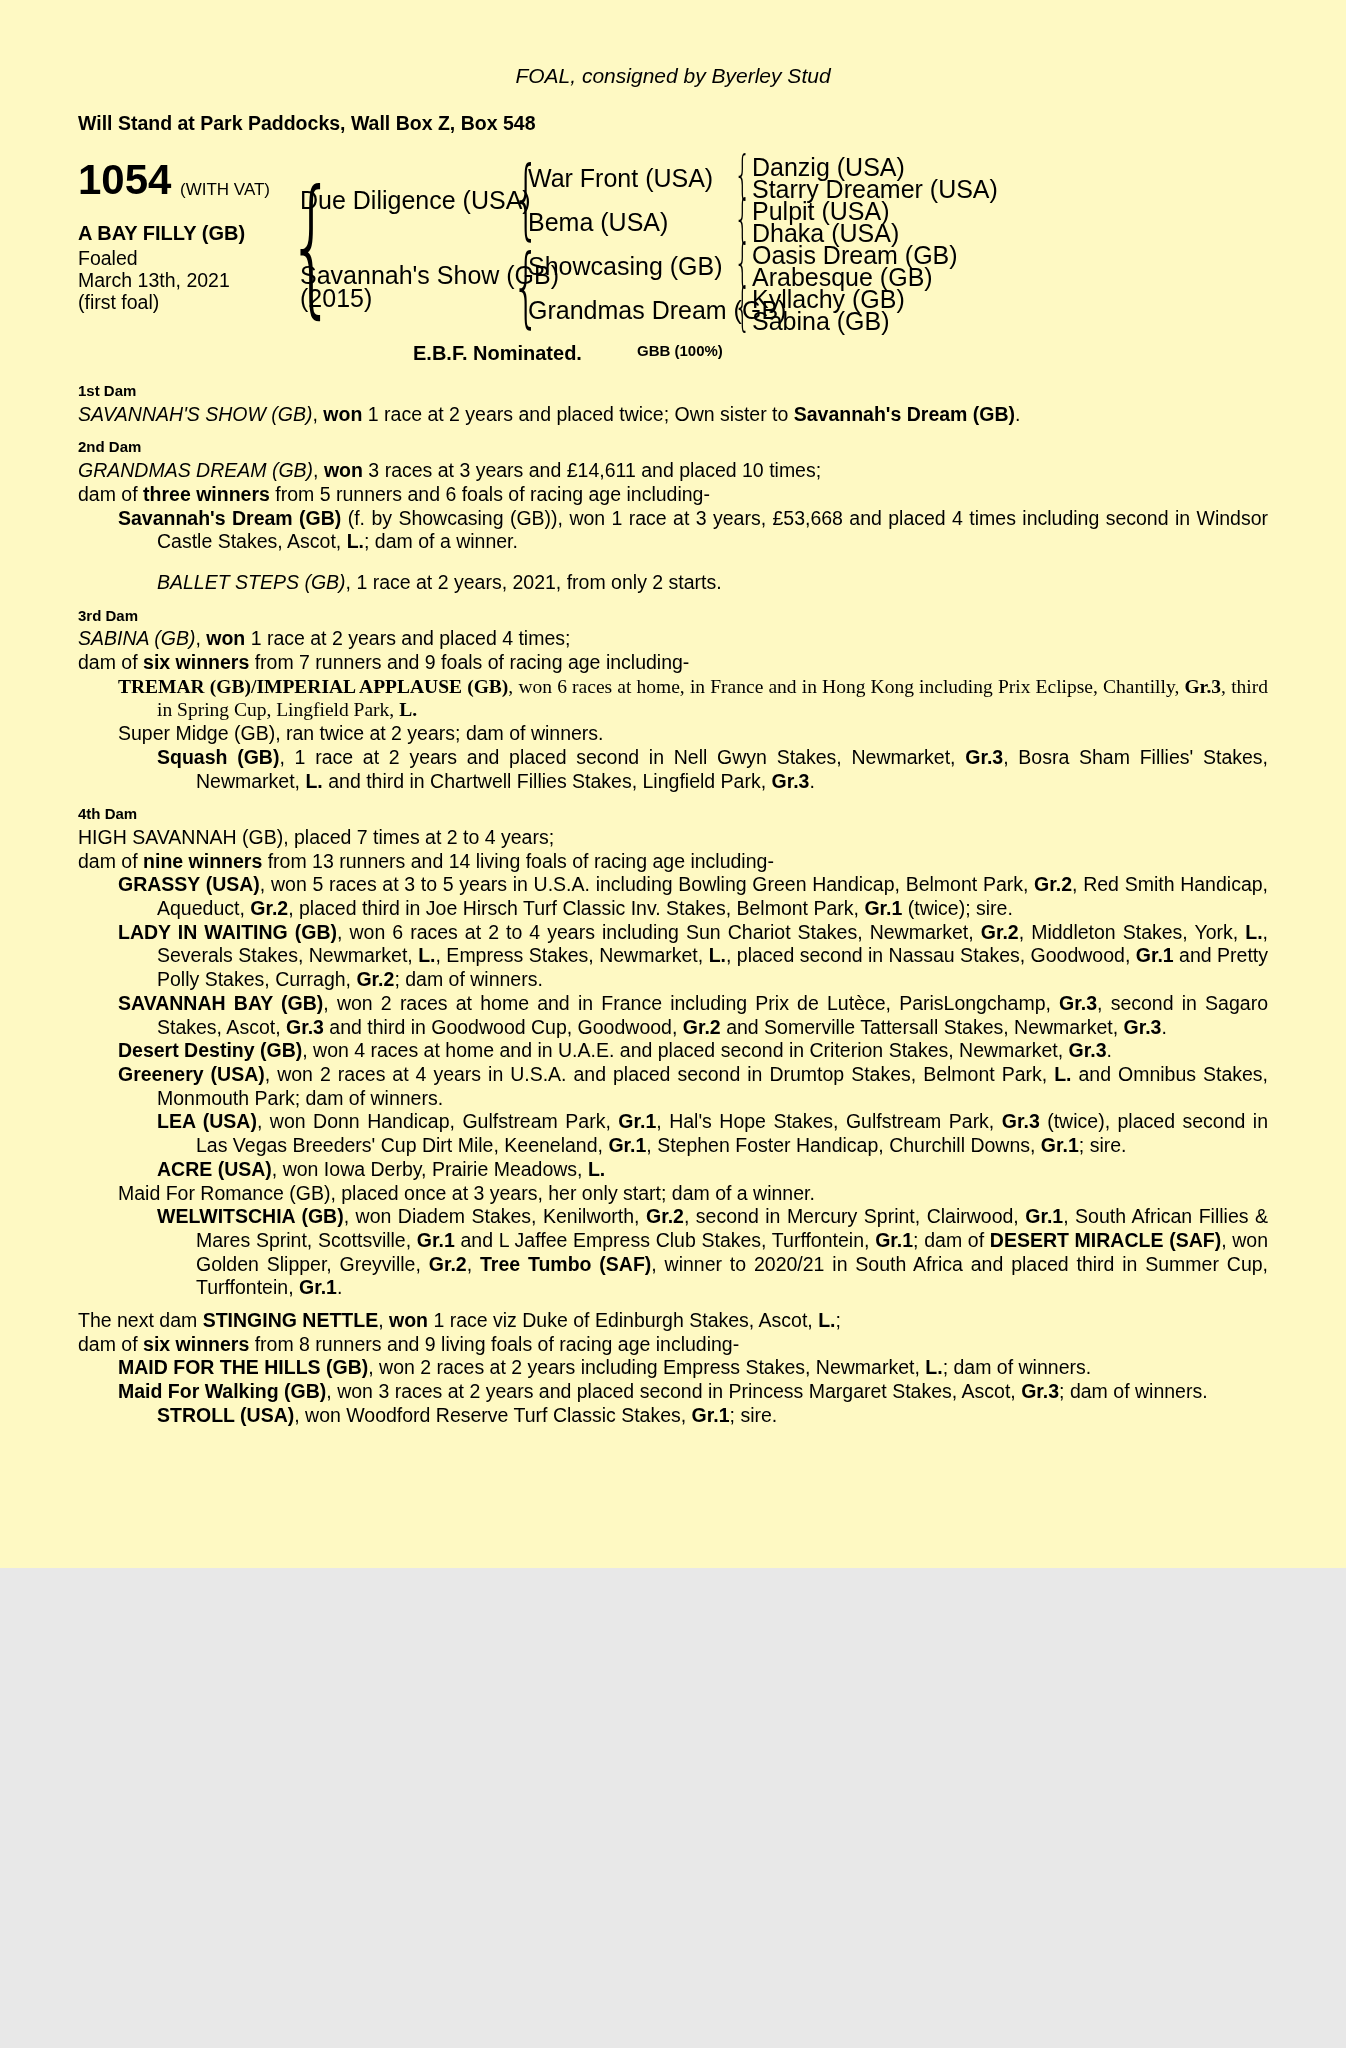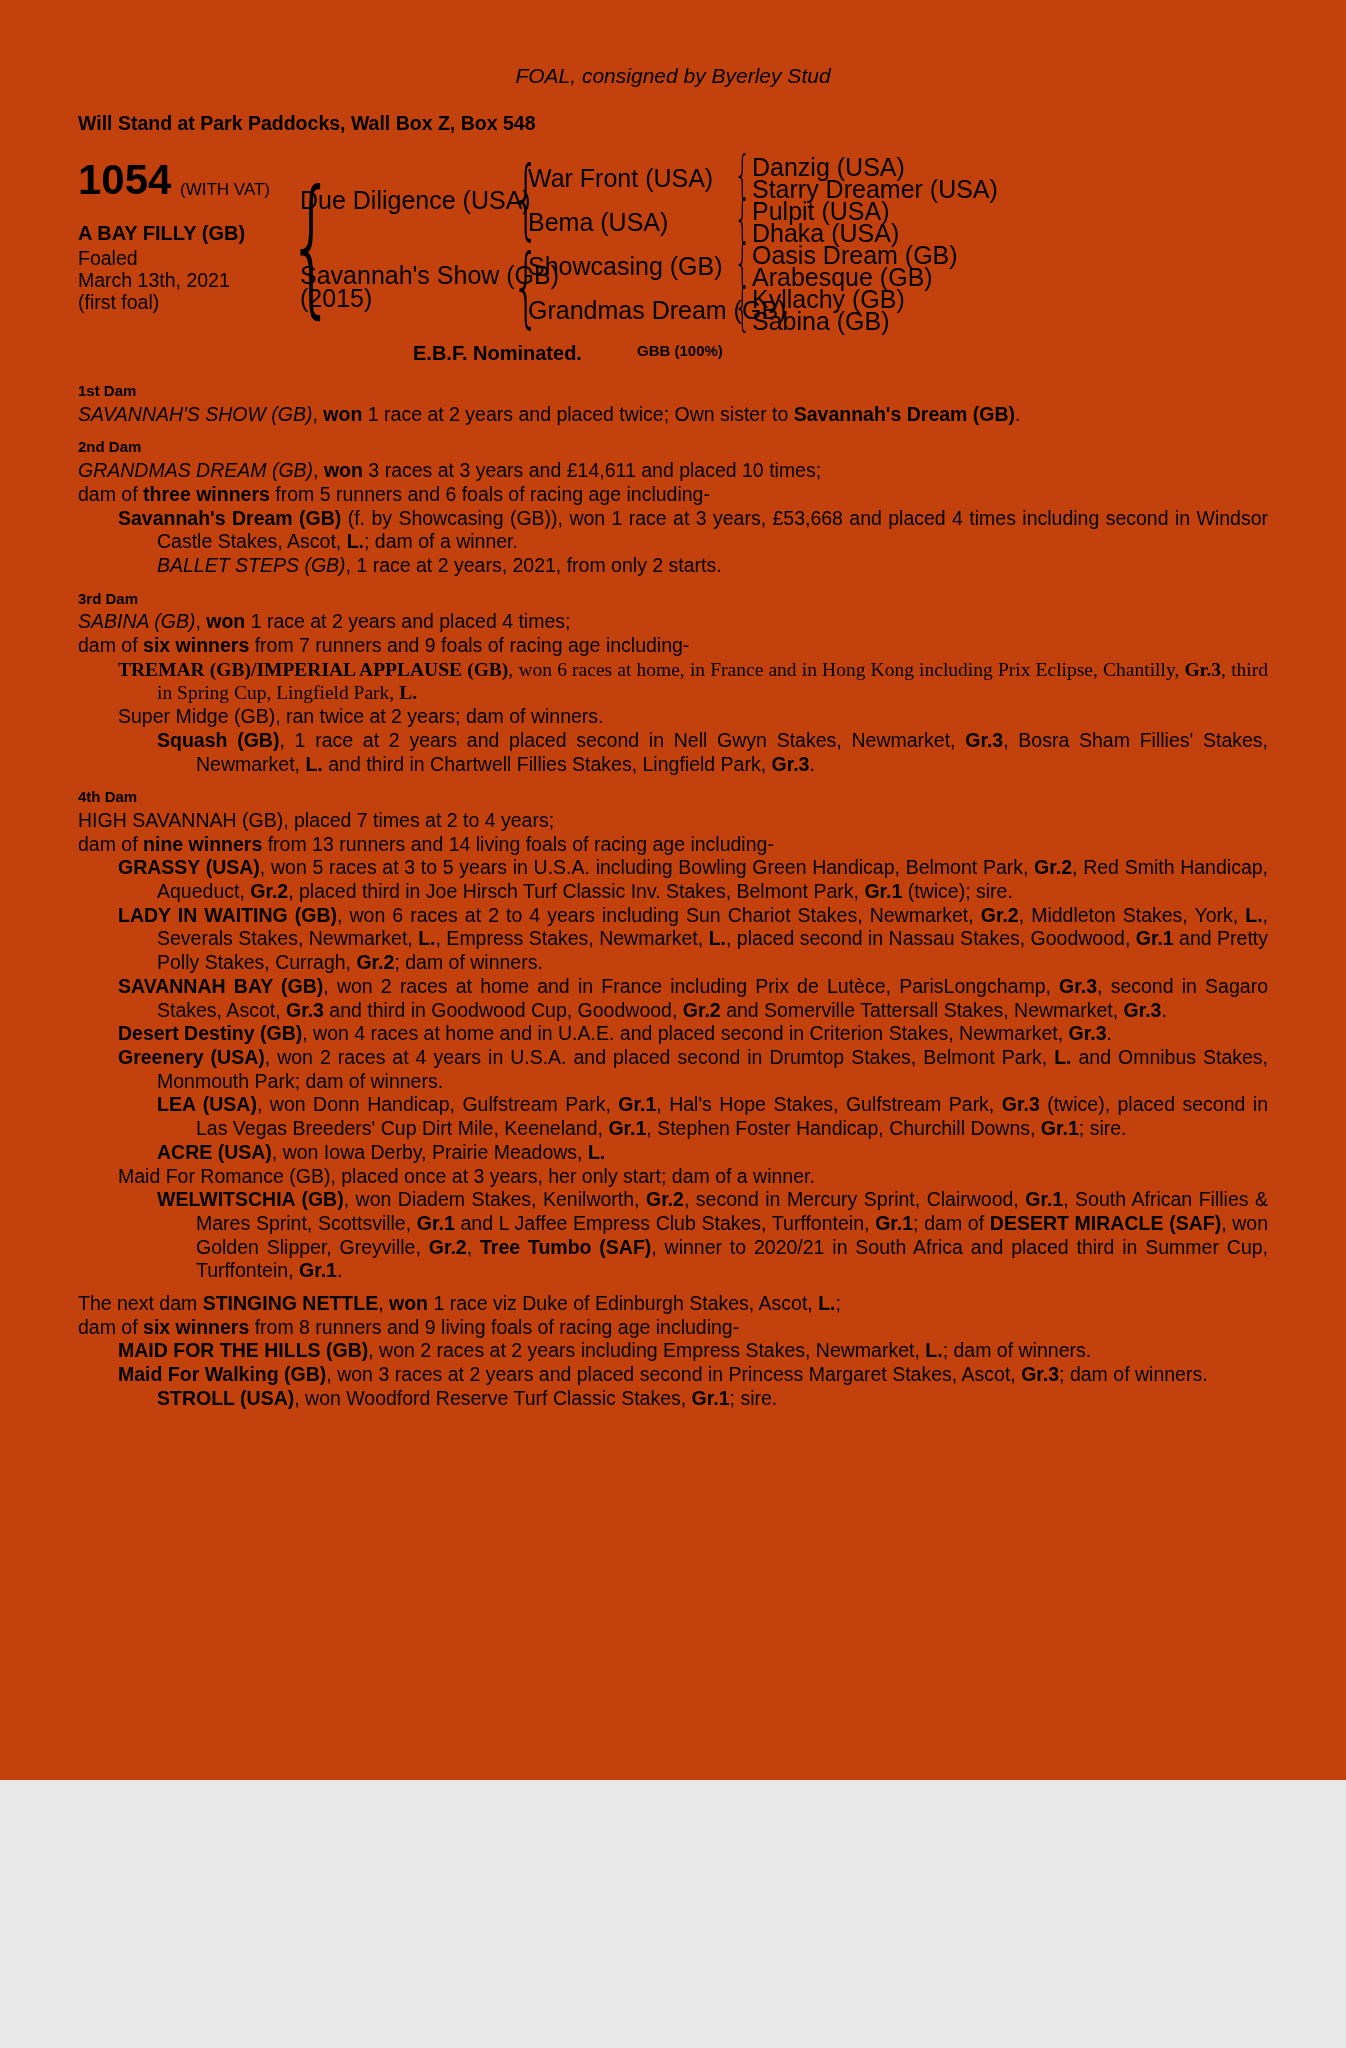--- a/index.html
+++ b/index.html
@@ -1,19 +1,19 @@
 <!DOCTYPE html>
 <html><head>
 <meta charset="utf-8">
 <style>
   * { margin:0; padding:0; box-sizing:border-box; }
   html, body { background:#e8e8e8; }
   .page {
-    position:relative; width:1346px; height:1780px; margin:0 auto;
-    background:#c2410c; color:#000000;
+    position:relative; width:1346px; height:1568px; margin:0 auto;
+    background:#fef9c3; color:#000000;
     font-family:"Liberation Sans","DejaVu Sans",sans-serif;
     overflow:hidden;
   }
   .abs { position:absolute; white-space:nowrap; }
   .doc-title { top:64px; left:0; width:100%; text-align:center; font-style:italic; font-size:21px; }
   .stand-line { top:112px; left:78px; font-weight:bold; font-size:19.5px; }
   .lot-number { top:156px; left:78px; font-weight:bold; font-size:42px; }
   .vat { top:180px; left:180px; font-size:17px; }
   .subject-name { top:222px; left:78px; font-weight:bold; font-size:20px; }
   .sub-line { left:78px; font-size:19.5px; }
@@ -82,21 +82,21 @@
   <div class="body-flow">
       <section class="dam-section">
         <h2 class="sec-heading">1st Dam</h2>
         <p class="para" style="padding-left: 79px; text-indent: -79px;"><span class="i">SAVANNAH'S SHOW (GB)</span><span>, </span><span class="b">won</span><span> 1 race at 2 years and placed twice; Own sister to </span><span class="b">Savannah's Dream (GB)</span><span>.</span></p>
       </section>
       <section class="dam-section">
         <h2 class="sec-heading">2nd Dam</h2>
         <p class="para" style="padding-left: 40px; text-indent: -40px;"><span class="i">GRANDMAS DREAM (GB)</span><span>, </span><span class="b">won</span><span> 3 races at 3 years and £14,611 and placed 10 times;</span></p>
         <p class="para" style="padding-left: 40px; text-indent: -40px;"><span>dam of </span><span class="b">three winners</span><span> from 5 runners and 6 foals of racing age including-</span></p>
         <p class="para" style="padding-left: 79px; text-indent: -39px;"><span class="b">Savannah's Dream (GB)</span><span> (f. by Showcasing (GB)), won 1 race at 3 years, £53,668 and placed 4 times including second in Windsor Castle Stakes, Ascot, </span><span class="b">L.</span><span>; dam of a winner.</span></p>
-        <p class="para" style="padding-left: 118px; text-indent: -39px;"><span class="i">BALLET STEPS (GB)</span><span>, 1 race at 2 years, 2021, from only 2 starts.</span></p>
+        <p class="para" style="padding-left: 118px; text-indent: -39px; margin-top: 17px;"><span class="i">BALLET STEPS (GB)</span><span>, 1 race at 2 years, 2021, from only 2 starts.</span></p>
       </section>
       <section class="dam-section">
         <h2 class="sec-heading">3rd Dam</h2>
         <p class="para" style="padding-left: 40px; text-indent: -40px;"><span class="i">SABINA (GB)</span><span>, </span><span class="b">won</span><span> 1 race at 2 years and placed 4 times;</span></p>
         <p class="para" style="padding-left: 40px; text-indent: -40px;"><span>dam of </span><span class="b">six winners</span><span> from 7 runners and 9 foals of racing age including-</span></p>
         <p class="para" style="padding-left: 79px; text-indent: -39px; font-family: Liberation Serif, serif;"><span class="b">TREMAR (GB)/IMPERIAL APPLAUSE (GB)</span><span>, won 6 races at home, in France and in Hong Kong including Prix Eclipse, Chantilly, </span><span class="b">Gr.3</span><span>, third in Spring Cup, Lingfield Park, </span><span class="b">L.</span></p>
         <p class="para" style="padding-left: 79px; text-indent: -39px;"><span>Super Midge (GB), ran twice at 2 years; dam of winners.</span></p>
         <p class="para" style="padding-left: 118px; text-indent: -39px;"><span class="b">Squash (GB)</span><span>, 1 race at 2 years and placed second in Nell Gwyn Stakes, Newmarket, </span><span class="b">Gr.3</span><span>, Bosra Sham Fillies' Stakes, Newmarket, </span><span class="b">L.</span><span> and third in Chartwell Fillies Stakes, Lingfield Park, </span><span class="b">Gr.3</span><span>.</span></p>
       </section>
       <section class="dam-section">

